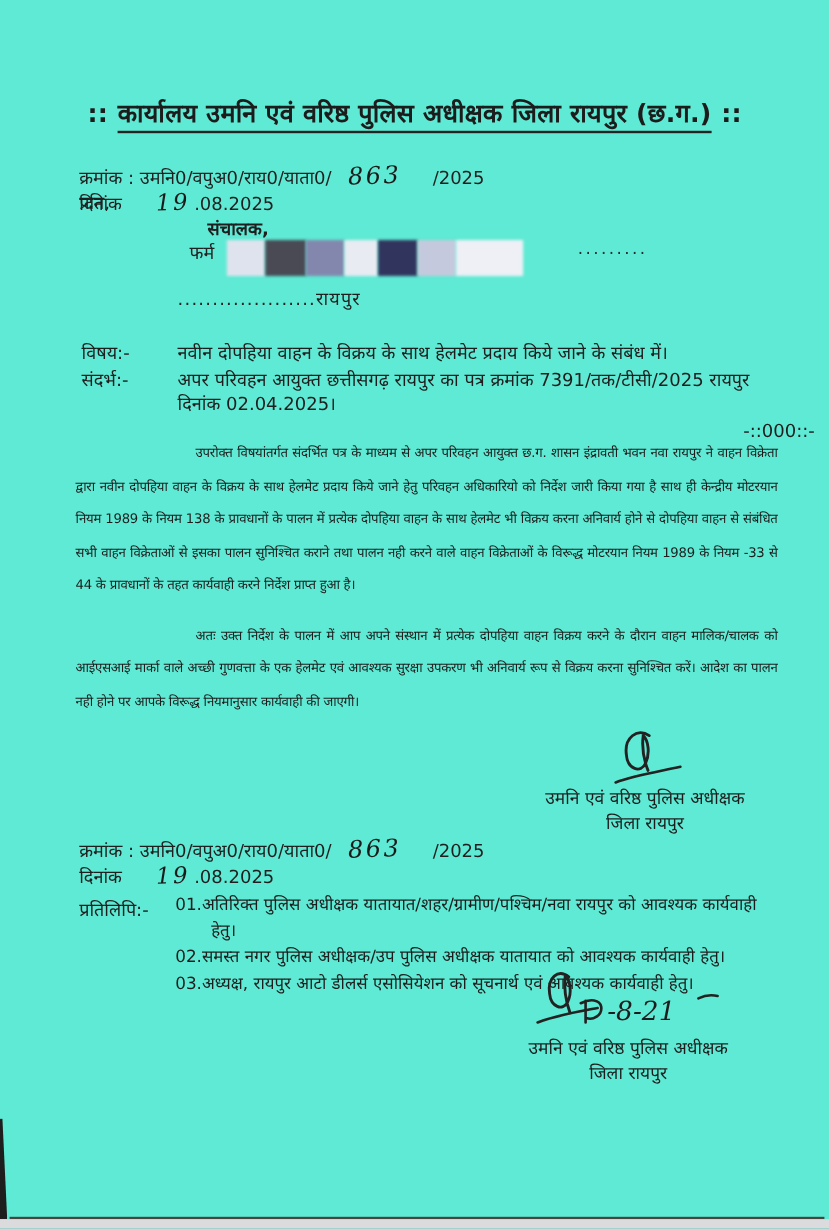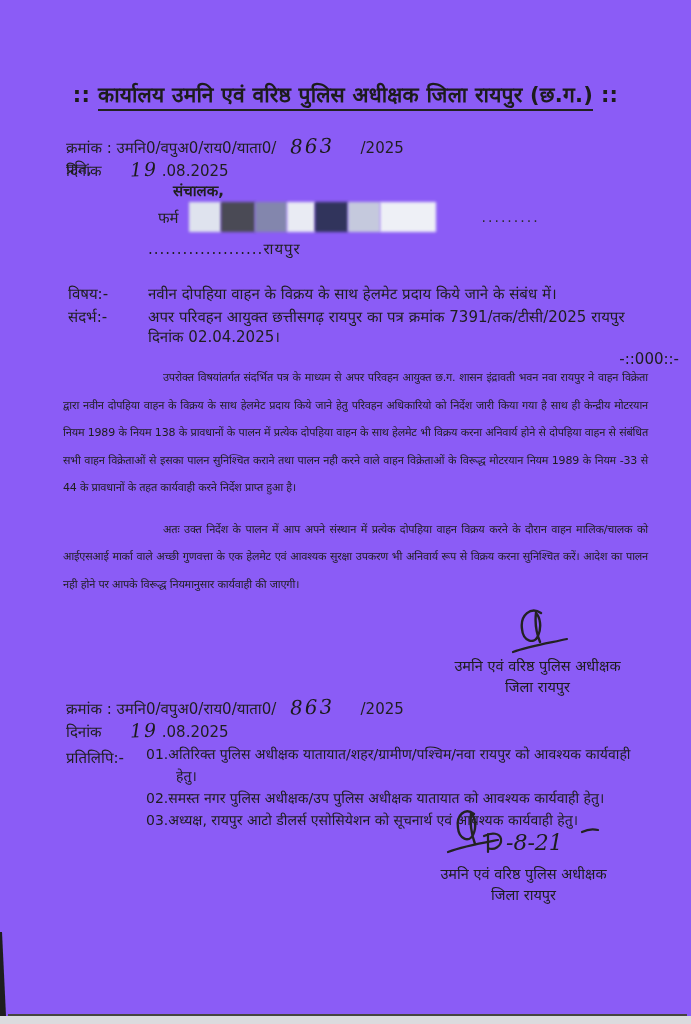--- a/index.html
+++ b/index.html
@@ -1,21 +1,21 @@
 <!DOCTYPE html>
 <html lang="hi"><head>
 <meta charset="utf-8">
 <title>Scanned Letter</title>
 <style>
   html,body{margin:0;padding:0;background:#9a9a9a;}
   .page{
     position:relative;
     width:691px;height:1024px;
     margin:0 auto;
-    background:#8b5cf6;
+    background:#5eead4;
     font-family:"DejaVu Sans","Liberation Sans",sans-serif;
     color:#222;
     overflow:hidden;
   }
   .abs{position:absolute;}
 
   
   .title-wrap{top:80px;left:0;right:0;text-align:center;font-size:21px;font-weight:bold;color:#1c1c1c;letter-spacing:.2px;}
   .title-colon{padding:0 8px;}
   .title-text{border-bottom:2px solid #222;padding-bottom:2px;}
@@ -24,21 +24,21 @@
   .ref-row{left:66px;right:40px;display:flex;justify-content:space-between;align-items:baseline;font-size:15px;color:#1f1f1f;flex-direction:column;}
   .ref-left,.ref-right{display:flex;align-items:baseline;}
   .hand{font-family:"DejaVu Serif","Liberation Serif",serif;font-style:italic;font-size:20px;letter-spacing:2px;color:#1a1a1a;transform:rotate(-2deg);display:inline-block;}
   .ref-num{margin:0 26px 0 14px;}
   .ref-date-label{margin-right:28px;}
   .ref-date-hand{font-size:19px;margin-right:4px;}
 
   .plain{font-size:15px;color:#1f1f1f;}
 
   
-  .firm-row{top:200px;left:158px;display:flex;align-items:center;height:34px;}
+  .firm-row{top:200px;left:158px;display:flex;align-items:flex-start;height:34px;}
   .firm-label{font-size:15px;margin-right:10px;}
   .redact-strip{display:flex;height:30px;}
   .redact{height:30px;filter:blur(1.5px);}
   .firm-dots{margin-left:46px;letter-spacing:2px;color:#2a2a2a;font-size:14px;}
 
   
   .label-row{left:68px;width:570px;display:grid;grid-template-columns:80px 1fr;font-size:15px;color:#1e1e1e;}
   .label-row .lab{font-weight:bold;font-weight:normal;}
 
   .separator{top:350px;left:0;right:12px;text-align:right;font-size:15px;color:#1d1d1d;}

